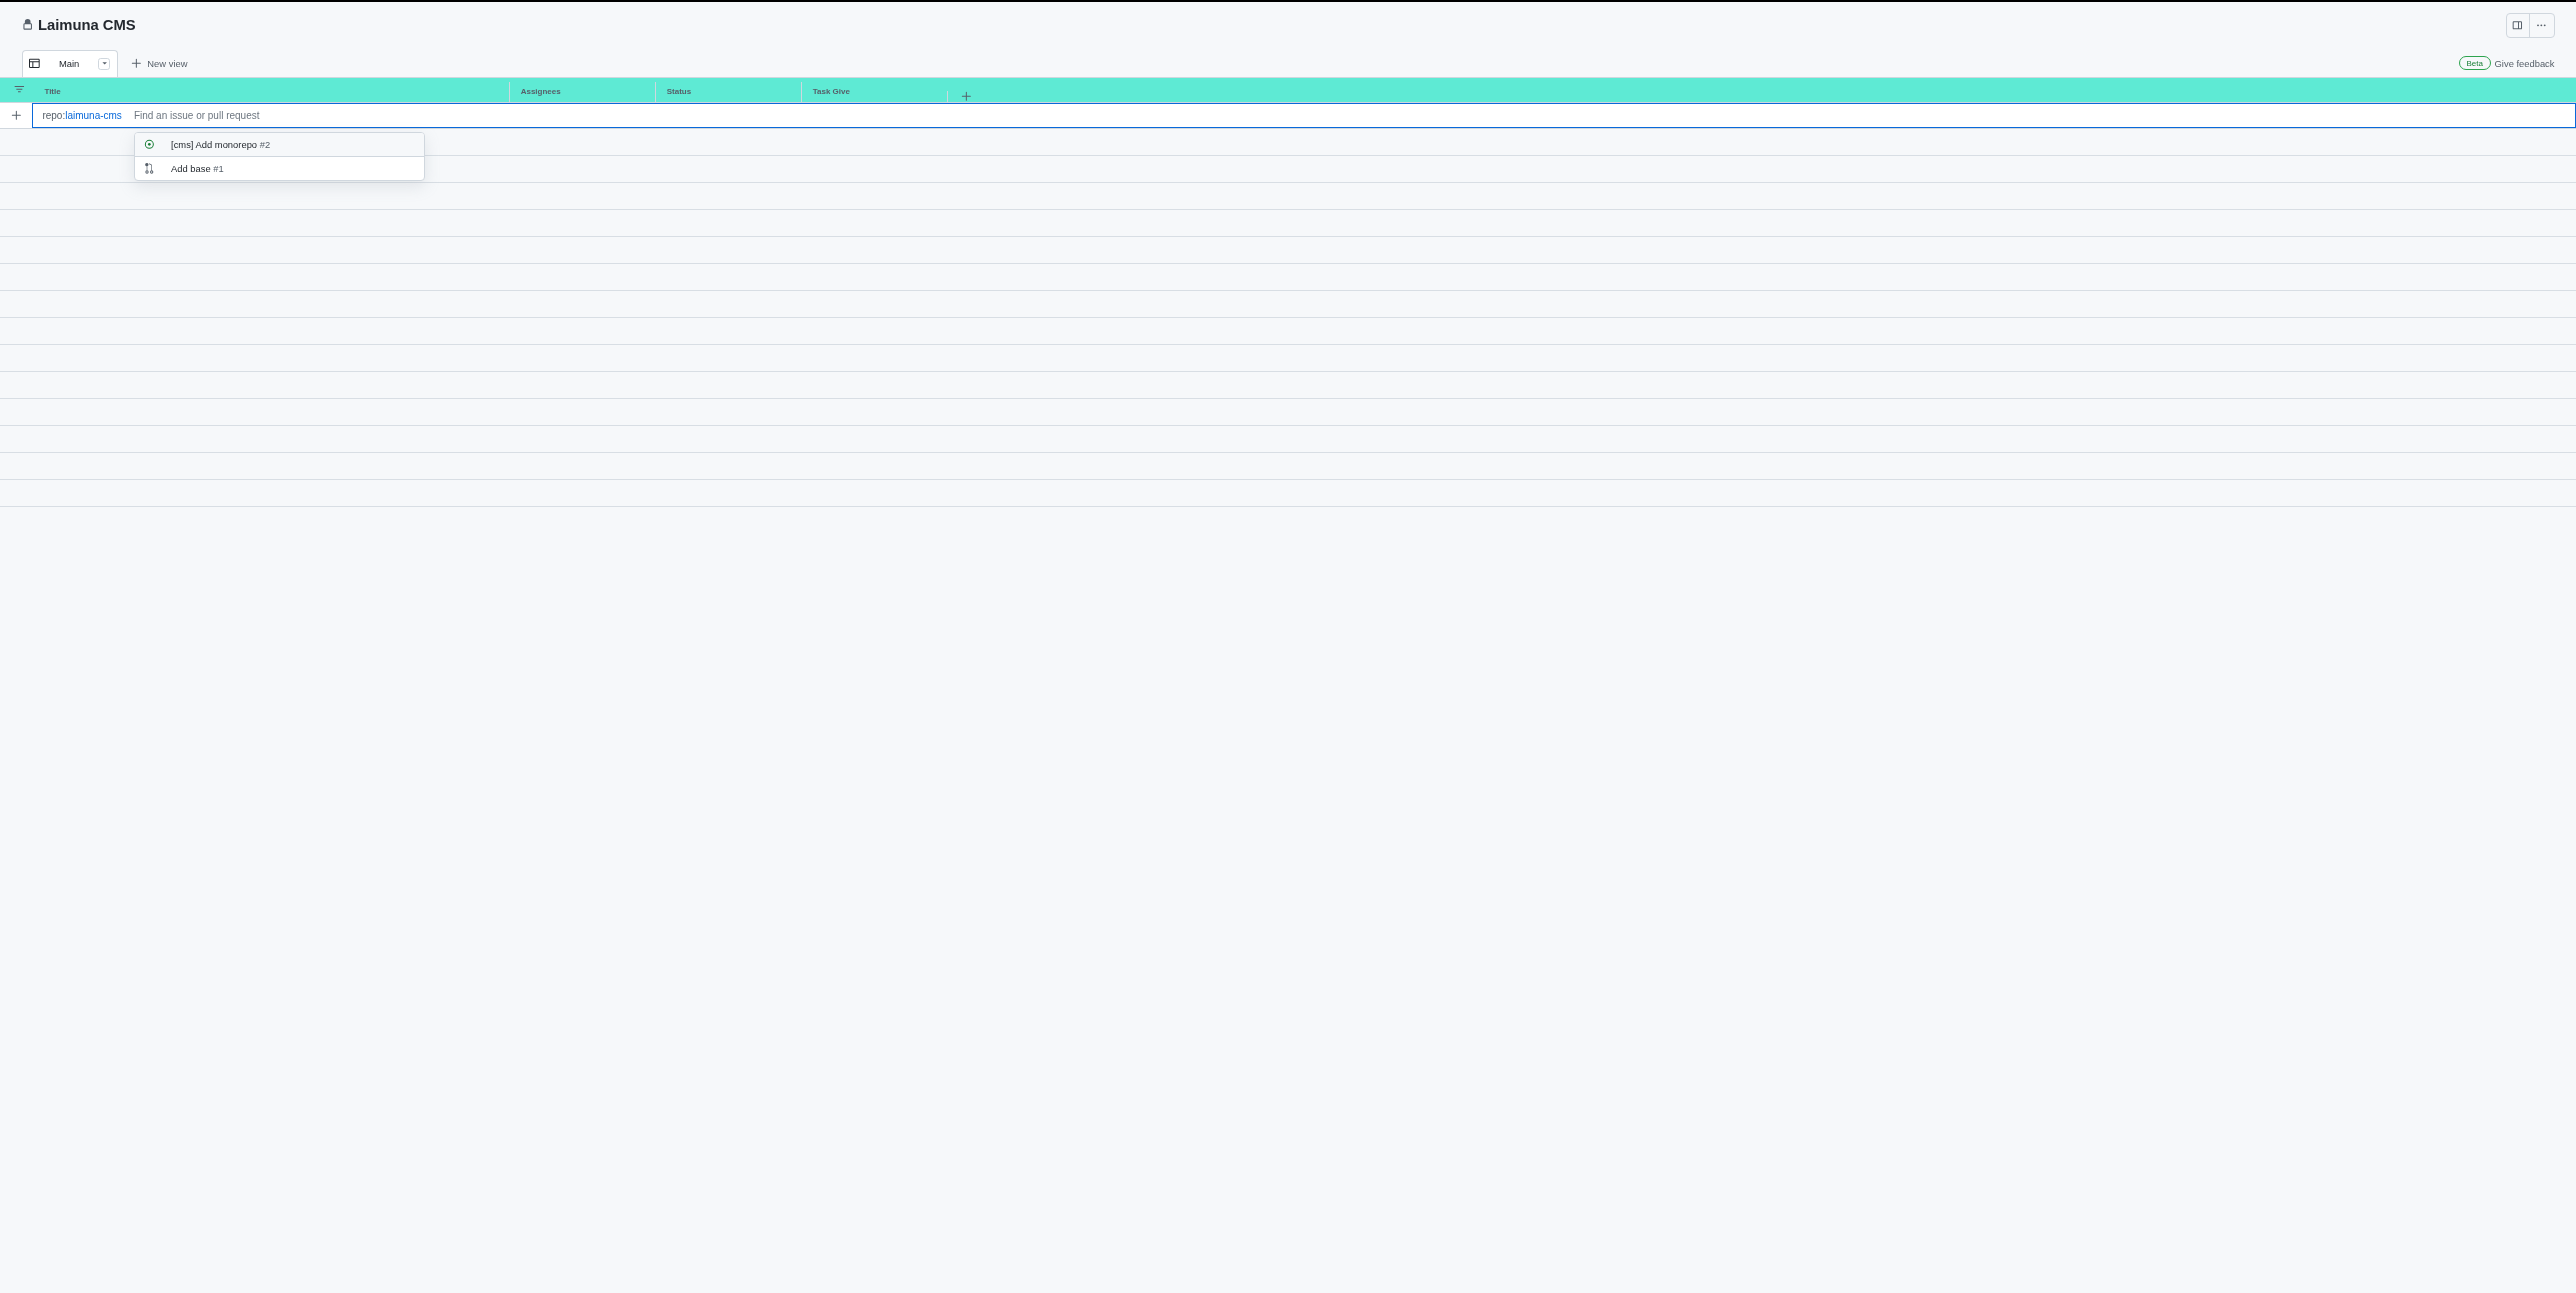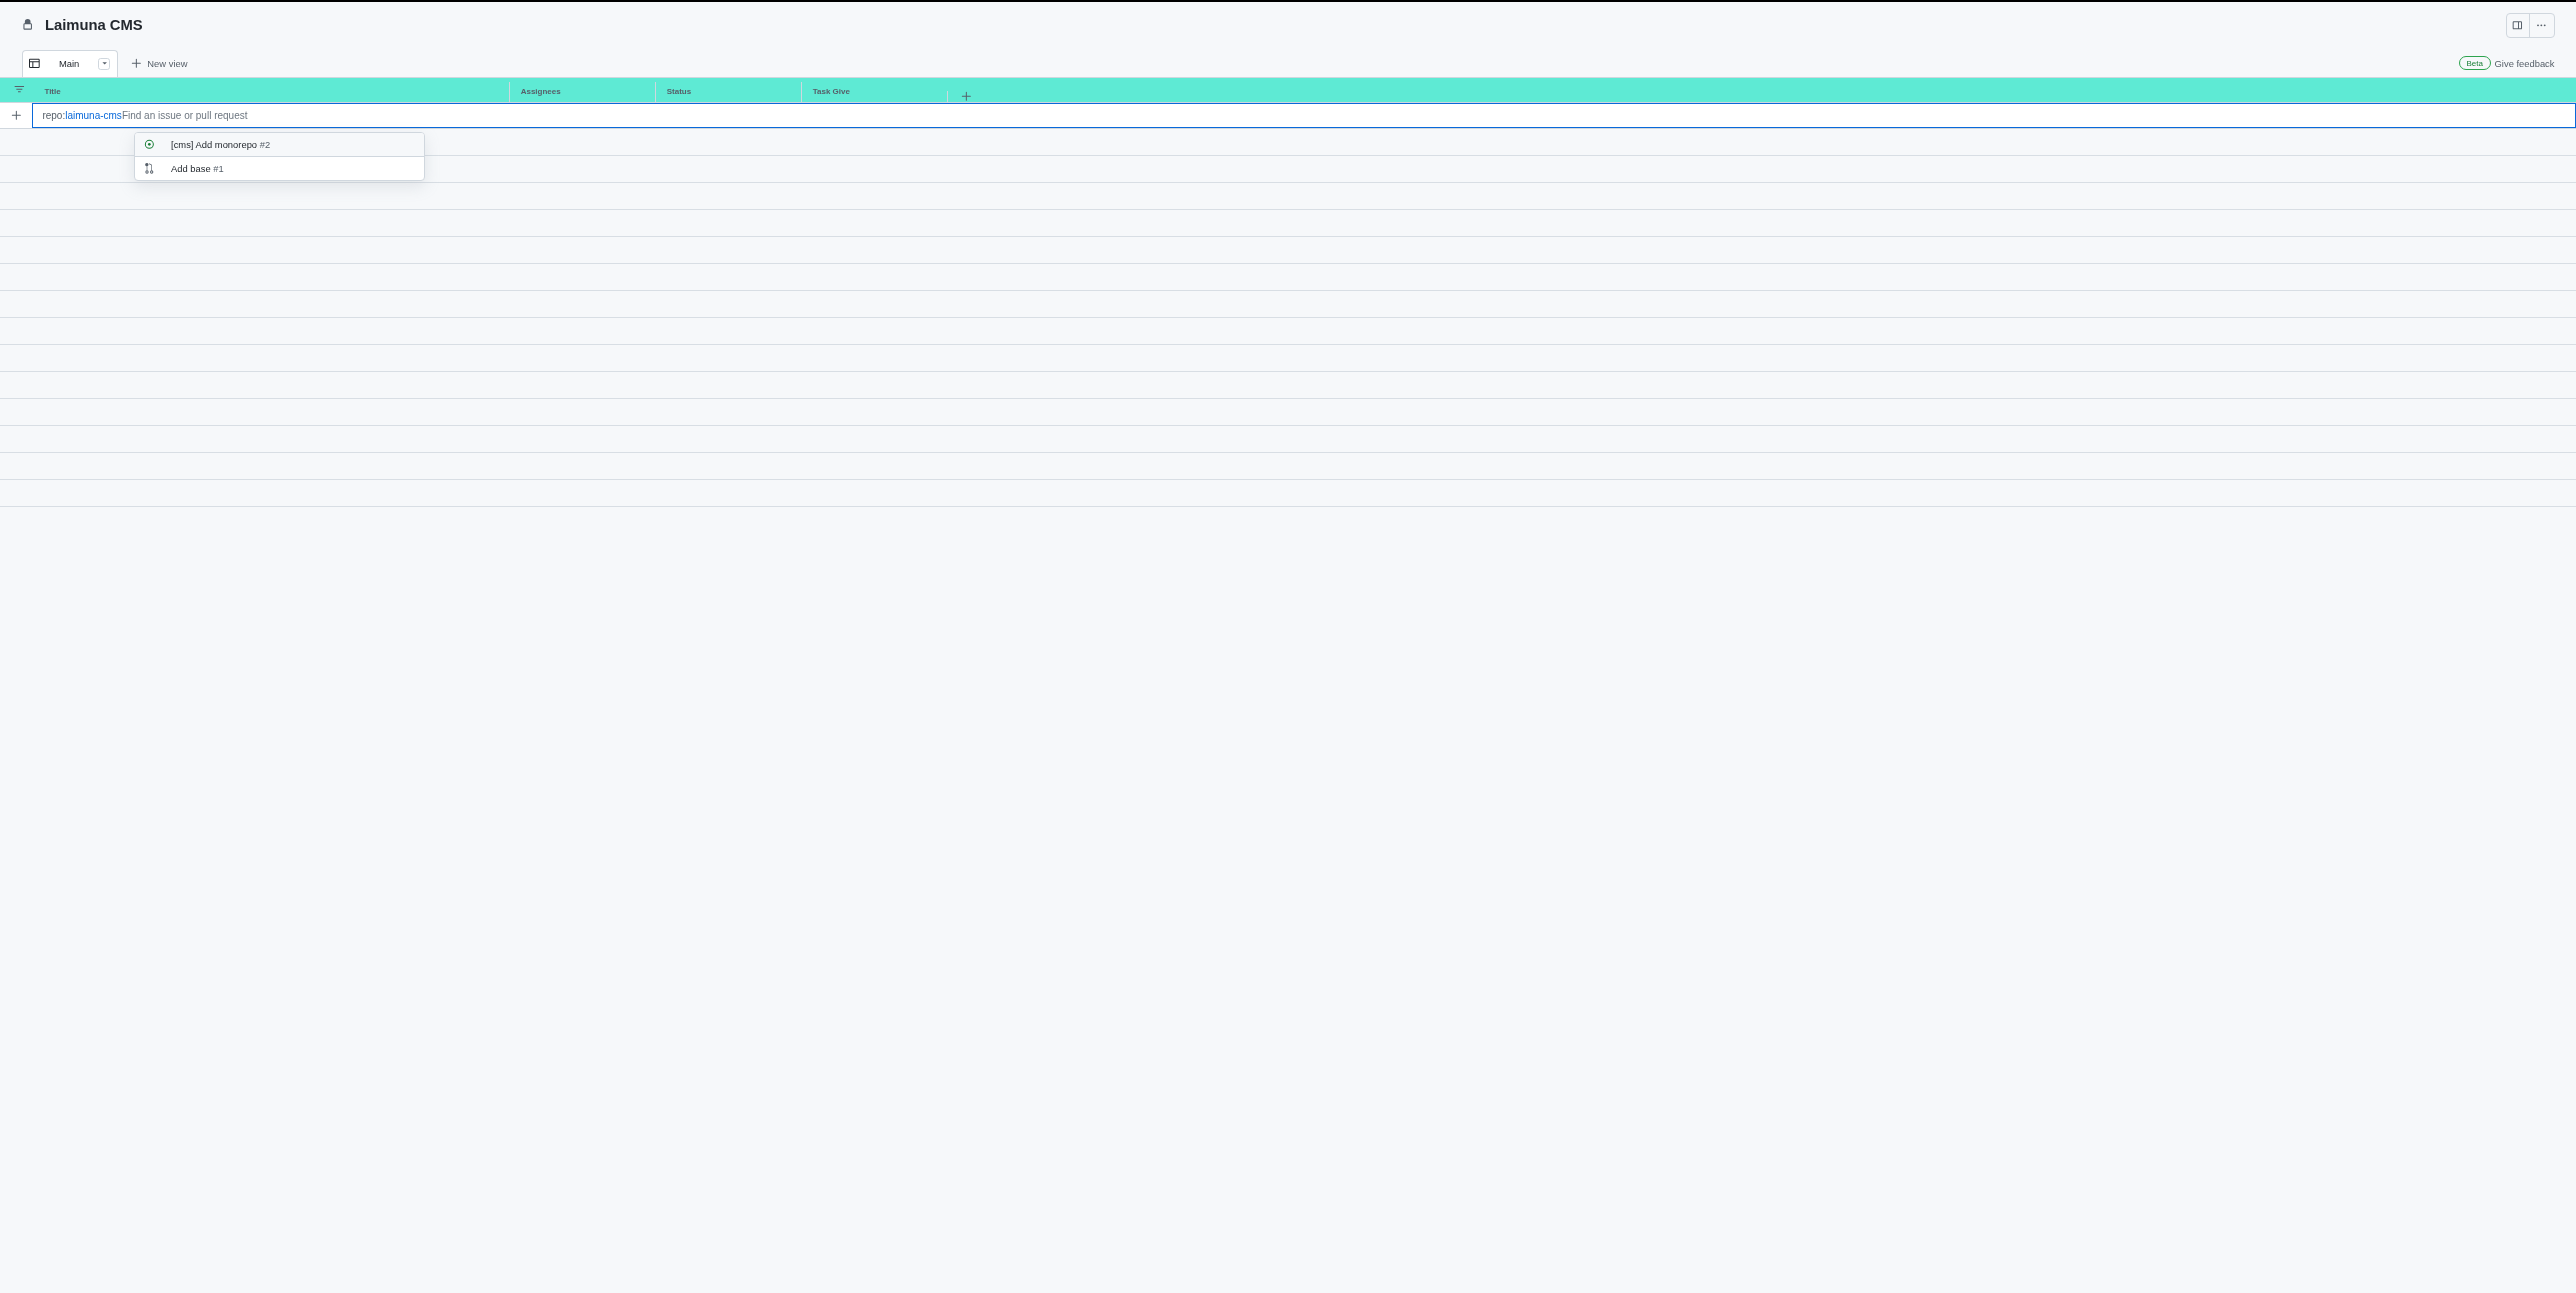--- a/index.html
+++ b/index.html
@@ -19,21 +19,21 @@
     }
     .header {
       display: flex;
       align-items: center;
       justify-content: space-between;
       padding: 10.7px 21.5px 5.4px 21.5px;
     }
     .header-left {
       display: flex;
       align-items: center;
-      gap: 12px;
+      gap: 5px;
     }
     .header-title {
       font-size: 14.8px;
       font-weight: 600;
       color: #24292f;
     }
     .header-right {
       display: flex;
       align-items: center;
       gap: 0;
@@ -193,20 +193,21 @@
       height: 25.5px;
       color: #57606a;
     }
     .input-field-wrap {
       flex: 1;
       border: 1.3px solid #0969da;
       border-radius: 0;
       display: flex;
       align-items: center;
       padding: 0 9.4px;
+      gap: 12px;
       height: 25.5px;
       background: #fff;
     }
     .repo-prefix {
       color: #57606a;
       font-size: 10px;
     }
     .repo-prefix .repo-link {
       color: #57606a;
     }

